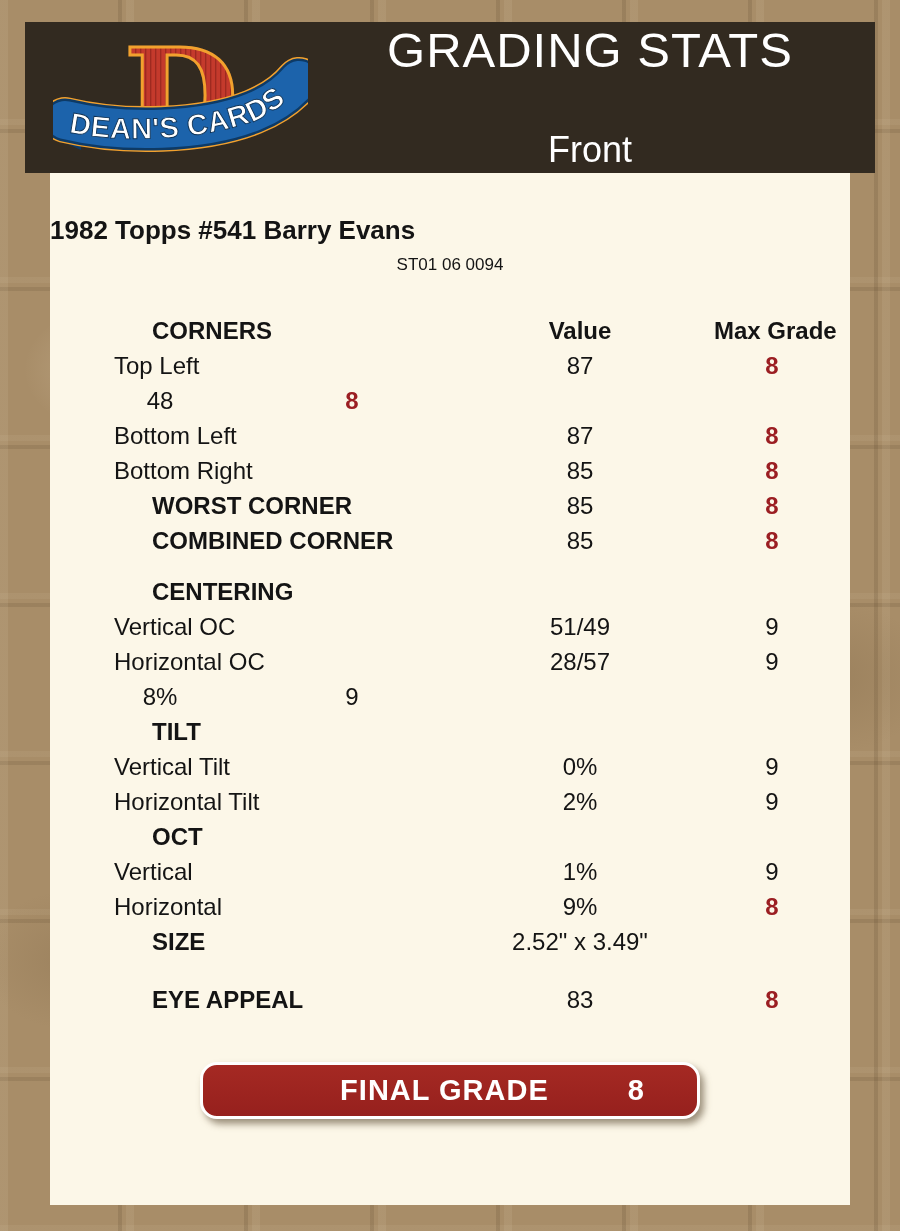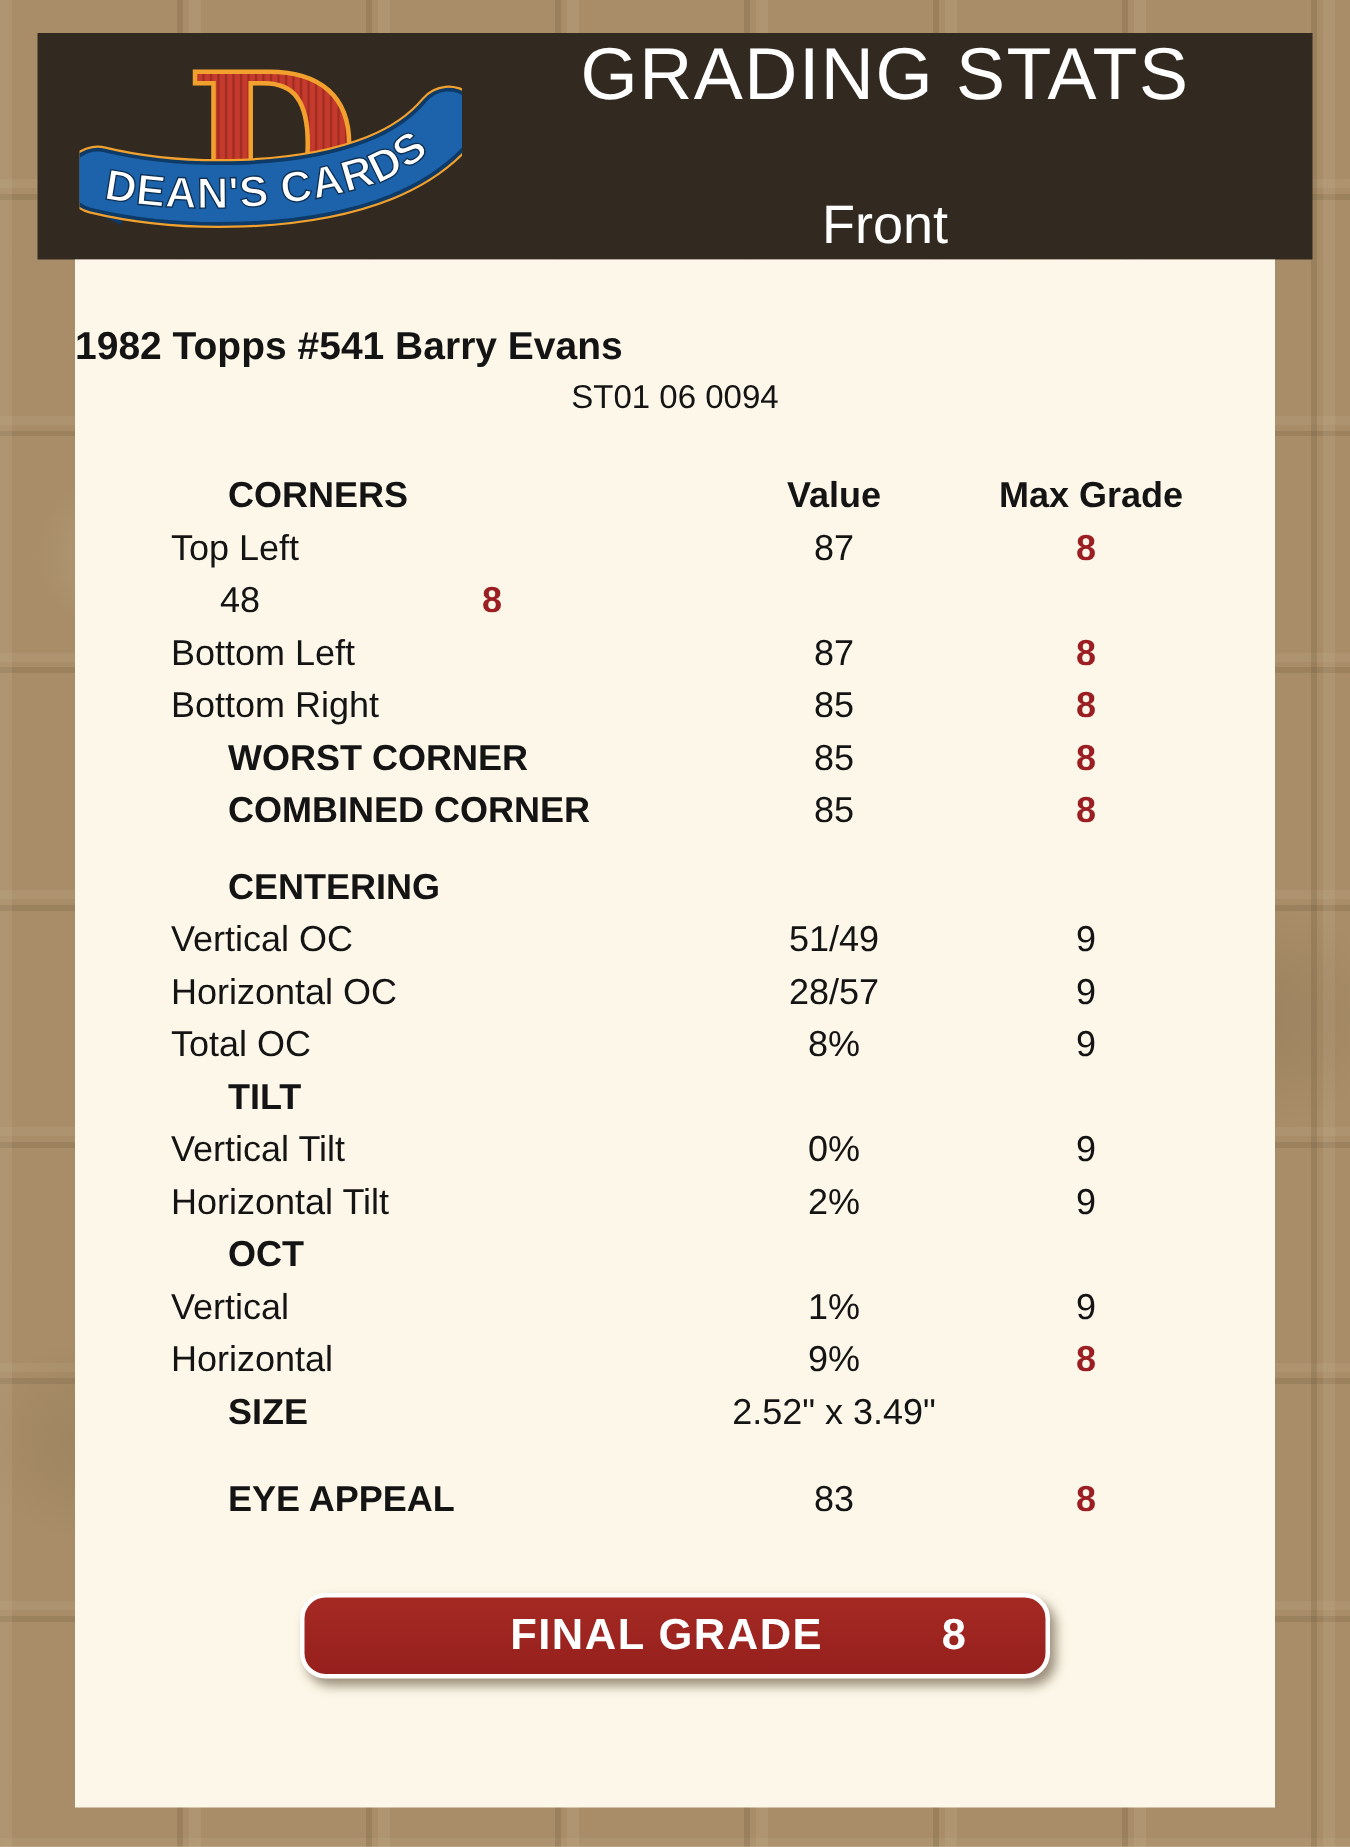--- a/index.html
+++ b/index.html
@@ -48,27 +48,27 @@
     position:absolute;left:50px;top:173px;width:800px;height:1032px;
     background:var(--panel-cream,#fcf7e8);
     box-sizing:border-box;
     padding-top:40px;
     color:#141414;
   }
   .card-name{
     text-align:left;font-size:26px;line-height:34px;font-weight:bold;
   }
   .card-serial{
-    text-align:center;font-size:22px;line-height:32px;margin-top:2px;
+    text-align:center;font-size:17px;line-height:32px;margin-top:2px;
   }
 
   
   .stats-table{margin-top:32px;}
   .row{
-    display:flex;align-items:center;height:35px;font-size:24px;white-space:nowrap;
+    display:flex;align-items:center;height:35px;font-size:24px;white-space:nowrap;gap:24px;
   }
   .row .lbl{flex:0 0 396px;box-sizing:border-box;padding-left:102px;overflow:visible;}
   .row .val{flex:0 0 220px;text-align:center;}
   .row .max{flex:0 0 116px;text-align:center;font-weight:400;}
   .row.head .lbl, .row.head .val, .row.head .max{font-weight:bold;}
   .row.item .lbl{padding-left:64px;}
   .row.boldrow .lbl, .row.sect .lbl{font-weight:bold;}
   .row .max.red{color:var(--grade-limit-red,#9b1e22);font-weight:bold;}
   .row.gap-top{margin-top:16px;}
   .row.gap-top-lg{margin-top:20px;align-items:flex-end;}
@@ -178,21 +178,20 @@
         <span class="lbl">Vertical OC</span>
         <span class="val">51/49</span>
         <span class="max">9</span>
       </div>
       <div class="row item">
         <span class="lbl">Horizontal OC</span>
         <span class="val">28/57</span>
         <span class="max">9</span>
       </div>
       <div class="row item">
-        <span class="lbl">Total OC</span>
         <span class="val">8%</span>
         <span class="max">9</span>
       </div>
 
       <div class="row sect">
         <span class="lbl">TILT</span>
         <span class="val"></span>
         <span class="max"></span>
       </div>
       <div class="row item">

